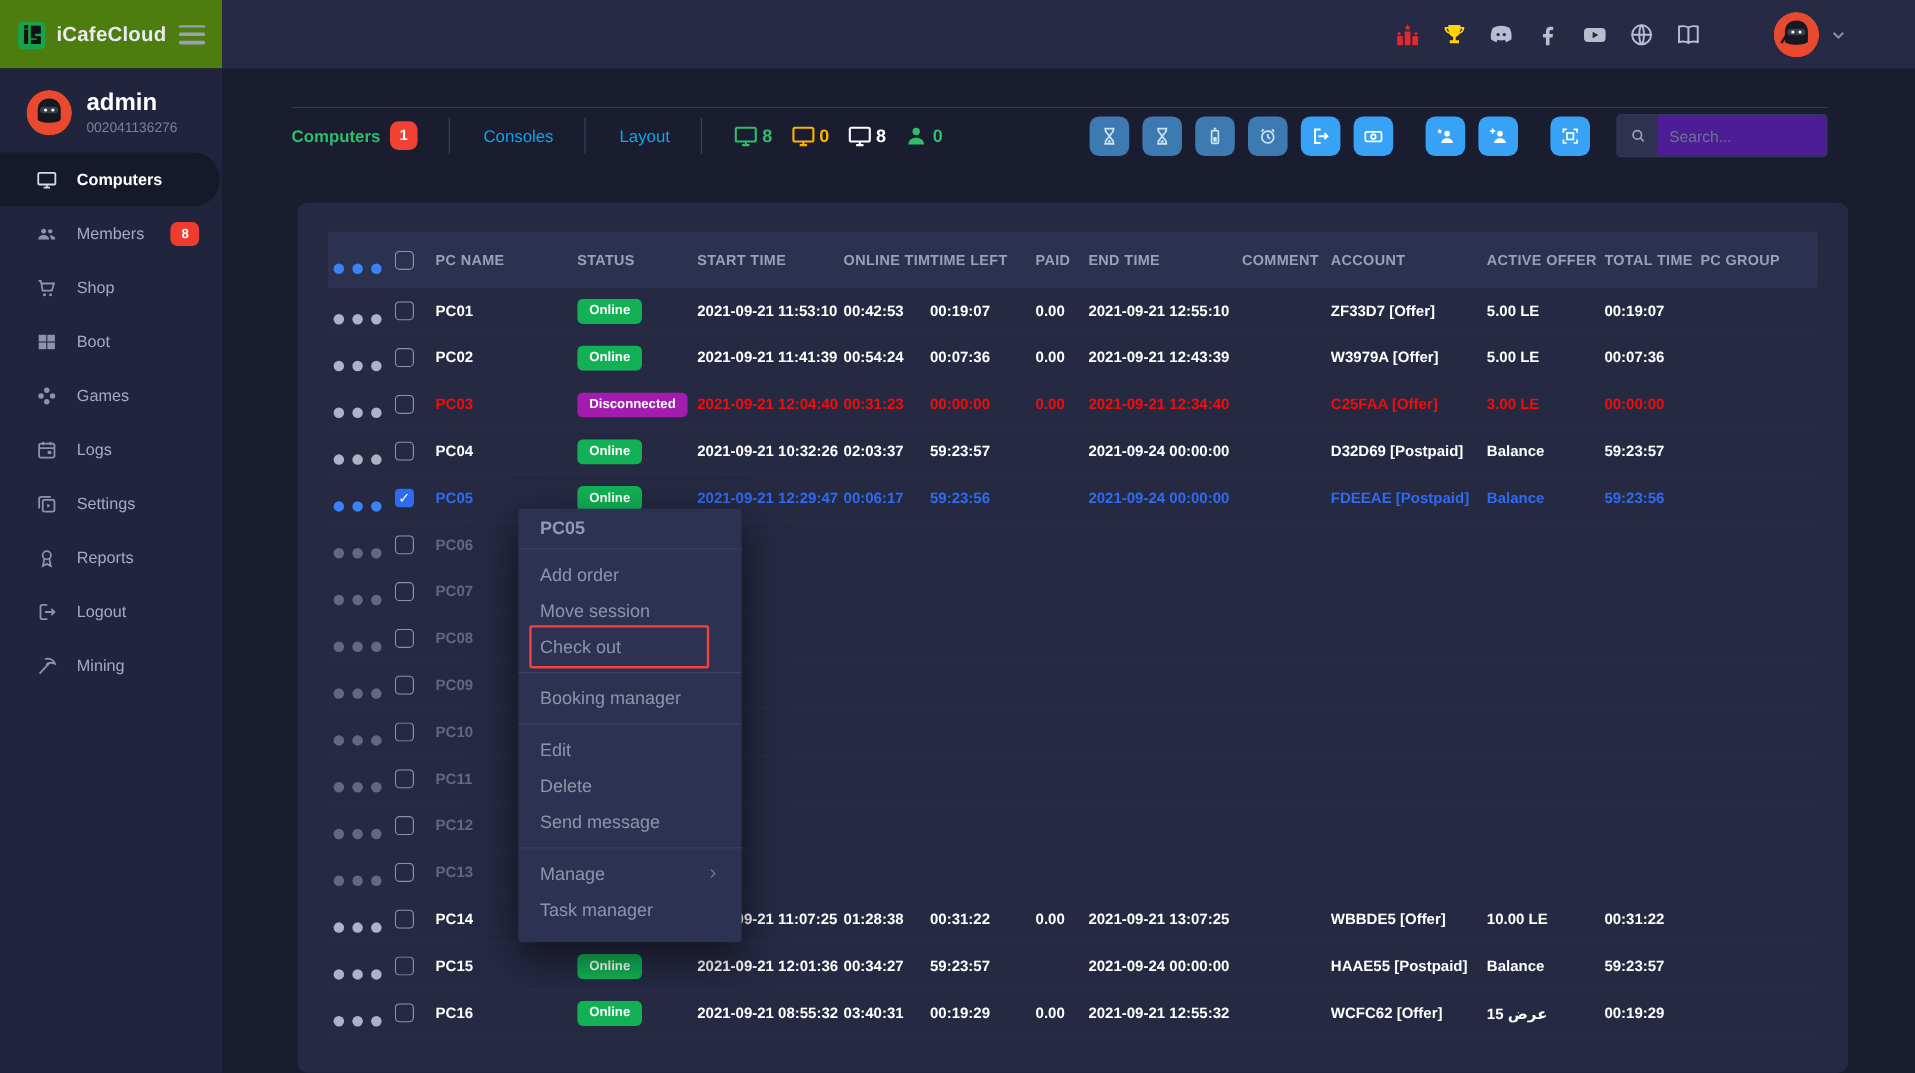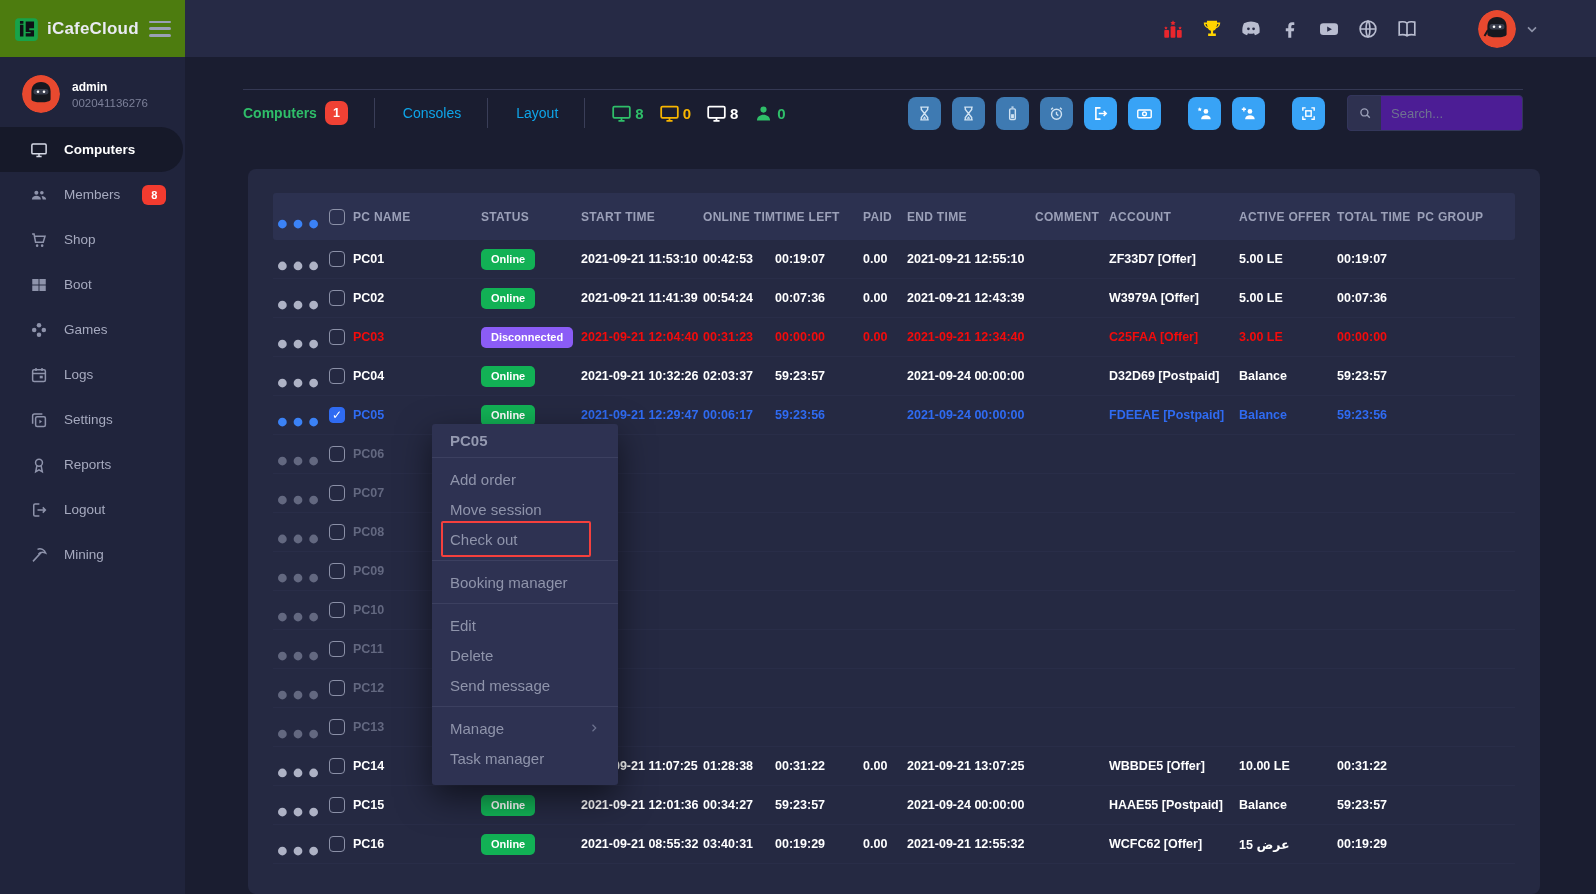--- a/index.html
+++ b/index.html
@@ -19,21 +19,21 @@
   .topbar-icons { position:absolute; right:178px; top:0; height:57px; display:flex; align-items:center; gap:17px; }
   .soc { width:22px; height:22px; color:#b9bdd0; }
   .avatar-wrap { position:absolute; right:56px; top:0; height:57px; display:flex; align-items:center; gap:8px; }
   .avatar { width:38px; height:38px; border-radius:50%; overflow:hidden; }
   .chev { width:16px; height:16px; color:#8d92a8; }
 
   
   .sidebar { position:absolute; left:0; top:57px; width:185px; height:837px; background:#20243c; }
   .side-user { display:flex; align-items:center; gap:12px; padding:18px 14px 14px 22px; }
   .side-avatar { width:38px; height:38px; border-radius:50%; overflow:hidden; flex:none; }
-  .side-user-name { color:#fff; font-weight:bold; font-size:12px; }
+  .side-user-name { color:#fff; font-weight:bold; font-size:20px; }
   .side-user-id { color:#7c8099; font-size:11.5px; margin-top:3px; }
   .nav-item { position:relative; height:45px; display:flex; align-items:center; gap:16px;
     padding:0 0 0 30px; color:#a6aabf; font-size:13.5px; cursor:pointer; }
   .nav-item .icon { width:18px; height:18px; color:#8e93ab; flex:none; }
   .nav-item.active { background:#161929; border-radius:0 22px 22px 0; margin-right:2px; color:#fff; font-weight:bold; }
   .nav-item.active .icon { color:#d6d9e6; }
   .nav-badge { background:#f23b2f; color:#fff; font-size:11px; font-weight:bold;
     border-radius:6px; padding:4px 9px; margin-left:6px; }
 
   
@@ -66,27 +66,27 @@
   
   .card { position:absolute; left:248px; top:169px; width:1292px; height:725px;
     background:#252942; border-radius:8px; padding:24px 25px 0 25px; }
   .trow { display:grid; grid-template-columns:56px 152px 100px 122px 72px 88px 44px 128px 74px 130px 98px 80px 96px;
     align-items:center; height:39px; border-bottom:1px solid #30345269; font-size:12.5px; font-weight:bold; color:#fff; }
   .trow.head { height:47px; background:#2c3150; border-bottom:none; color:#9ba0b8; font-size:12px;
     letter-spacing:.3px; border-radius:3px; }
   .cell { padding-right:6px; white-space:nowrap; overflow:hidden; }
   .dots { width:17px; height:17px; color:#aeb2c5; margin-left:16px; cursor:pointer; }
   .head .dots { color:#3b82f6; }
-  .namecell { display:flex; align-items:center; gap:8px; }
+  .namecell { display:flex; align-items:center; gap:18px; }
   .cb { width:16px; height:16px; border:1.5px solid #8b90a7; border-radius:4px; flex:none; cursor:pointer;
     display:flex; align-items:center; justify-content:center; }
   .cb.checked { background:#2f6bf2; border-color:#2f6bf2; color:#fff; font-size:12px; }
   .badge { display:inline-block; padding:4.5px 10px; border-radius:5px; color:#fff; font-size:11px; font-weight:bold; }
   .badge.green { background:#12b155; }
-  .badge.blue { background:#8b5cf6;text-align:center; }
+  .badge.blue { background:#a21caf;text-align:center; }
   .trow.red, .trow.red .cell { color:#f40b0b; }
   .trow.blue, .trow.blue .cell { color:#2f6bf2; }
   .trow.blue .dots { color:#3b82f6; }
   .trow.dim, .trow.dim .cell { color:#636880; }
   .trow.dim .dots { color:#636880; }
 
   
   .ctx { position:absolute; left:432px; top:424px; width:186px; background:#2e3252;
     box-shadow:0 12px 34px rgba(0,0,0,.55); border-radius:3px; z-index:20; padding-bottom:6px; }
   .ctx-title { height:34px; display:flex; align-items:center; padding:0 18px; color:#9499b0;

